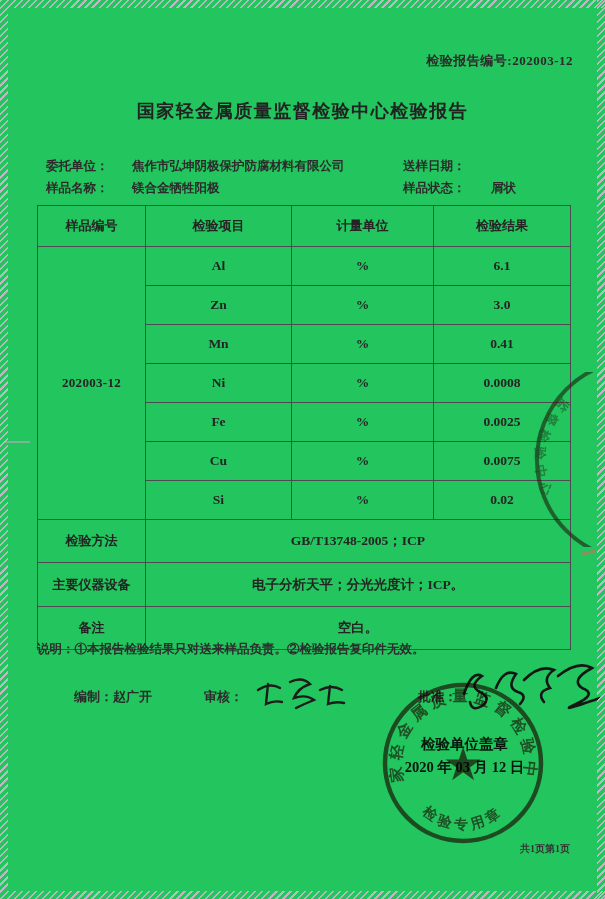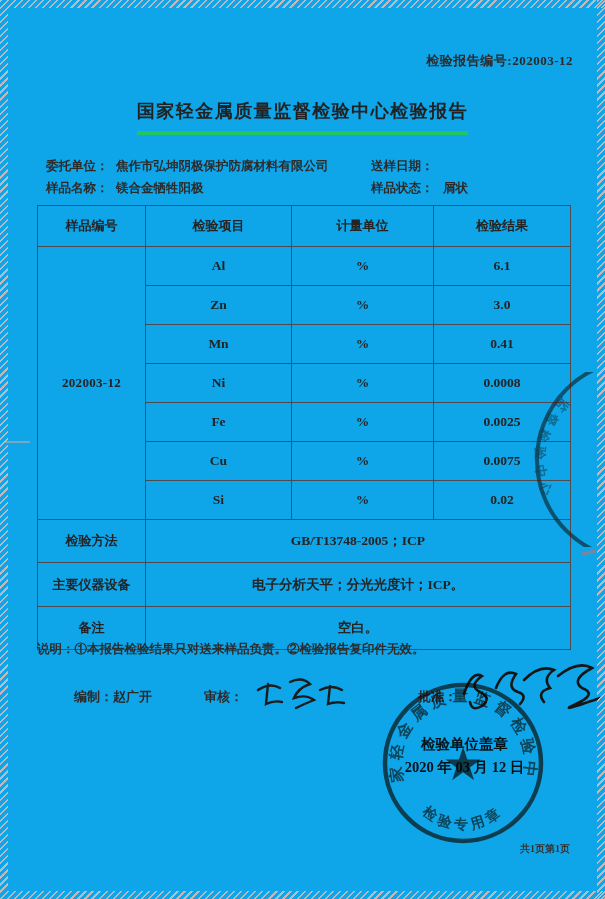--- a/index.html
+++ b/index.html
@@ -1,38 +1,38 @@
 <!DOCTYPE html>
 <html><head>
 <meta charset="utf-8">
 <style>
   html,body{margin:0;padding:0;background:#e9e9ec;}
   .page{
     position:relative;width:605px;height:899px;margin:0 auto;
-    background:#0ea5e9;overflow:hidden;
+    background:#22c55e;overflow:hidden;
     font-family:"Liberation Serif","DejaVu Serif",serif;
     color:#262626;
   }
   
   .hatch{position:absolute;z-index:9;
     background:repeating-linear-gradient(135deg,#b9bac2 0 1.6px,rgba(255,255,255,0) 1.6px 5px);}
   .hatch.top{left:0;top:0;width:605px;height:8px;}
   .hatch.bottom{left:0;bottom:0;width:605px;height:8px;}
   .hatch.left{left:0;top:0;width:8px;height:899px;}
   .hatch.right{right:0;top:0;width:8px;height:899px;}
 
   .report-no{position:absolute;top:52px;right:32px;font-size:13px;font-weight:700;
     letter-spacing:.5px;color:#2b2b2b;}
   .title{position:absolute;top:99px;left:0;width:605px;text-align:center;margin:0;
     font-family:"Liberation Sans","DejaVu Sans",sans-serif;
     font-size:18px;font-weight:700;letter-spacing:1.5px;color:#222;}
   .title span{border-bottom:4px solid #22c55e;padding-bottom:10px;}
 
   .info{position:absolute;left:46px;top:155px;width:530px;font-size:12.5px;font-weight:700;color:#2b2b2b;}
-  .info .row{display:flex;height:22px;line-height:22px;white-space:nowrap;}
+  .info .row{display:flex;height:22px;line-height:22px;white-space:nowrap;gap:16px;}
   .info .lab{width:66px;}
   .info .val-l{width:255px;padding-left:4px;}
   .info .lab-r{width:66px;padding-left:0;}
   .info .val-r{padding-left:6px;}
 
   table.results{
     position:absolute;left:37px;top:205px;width:533px;
     border-collapse:collapse;table-layout:fixed;
     font-size:13.5px;color:#242424;
   }

